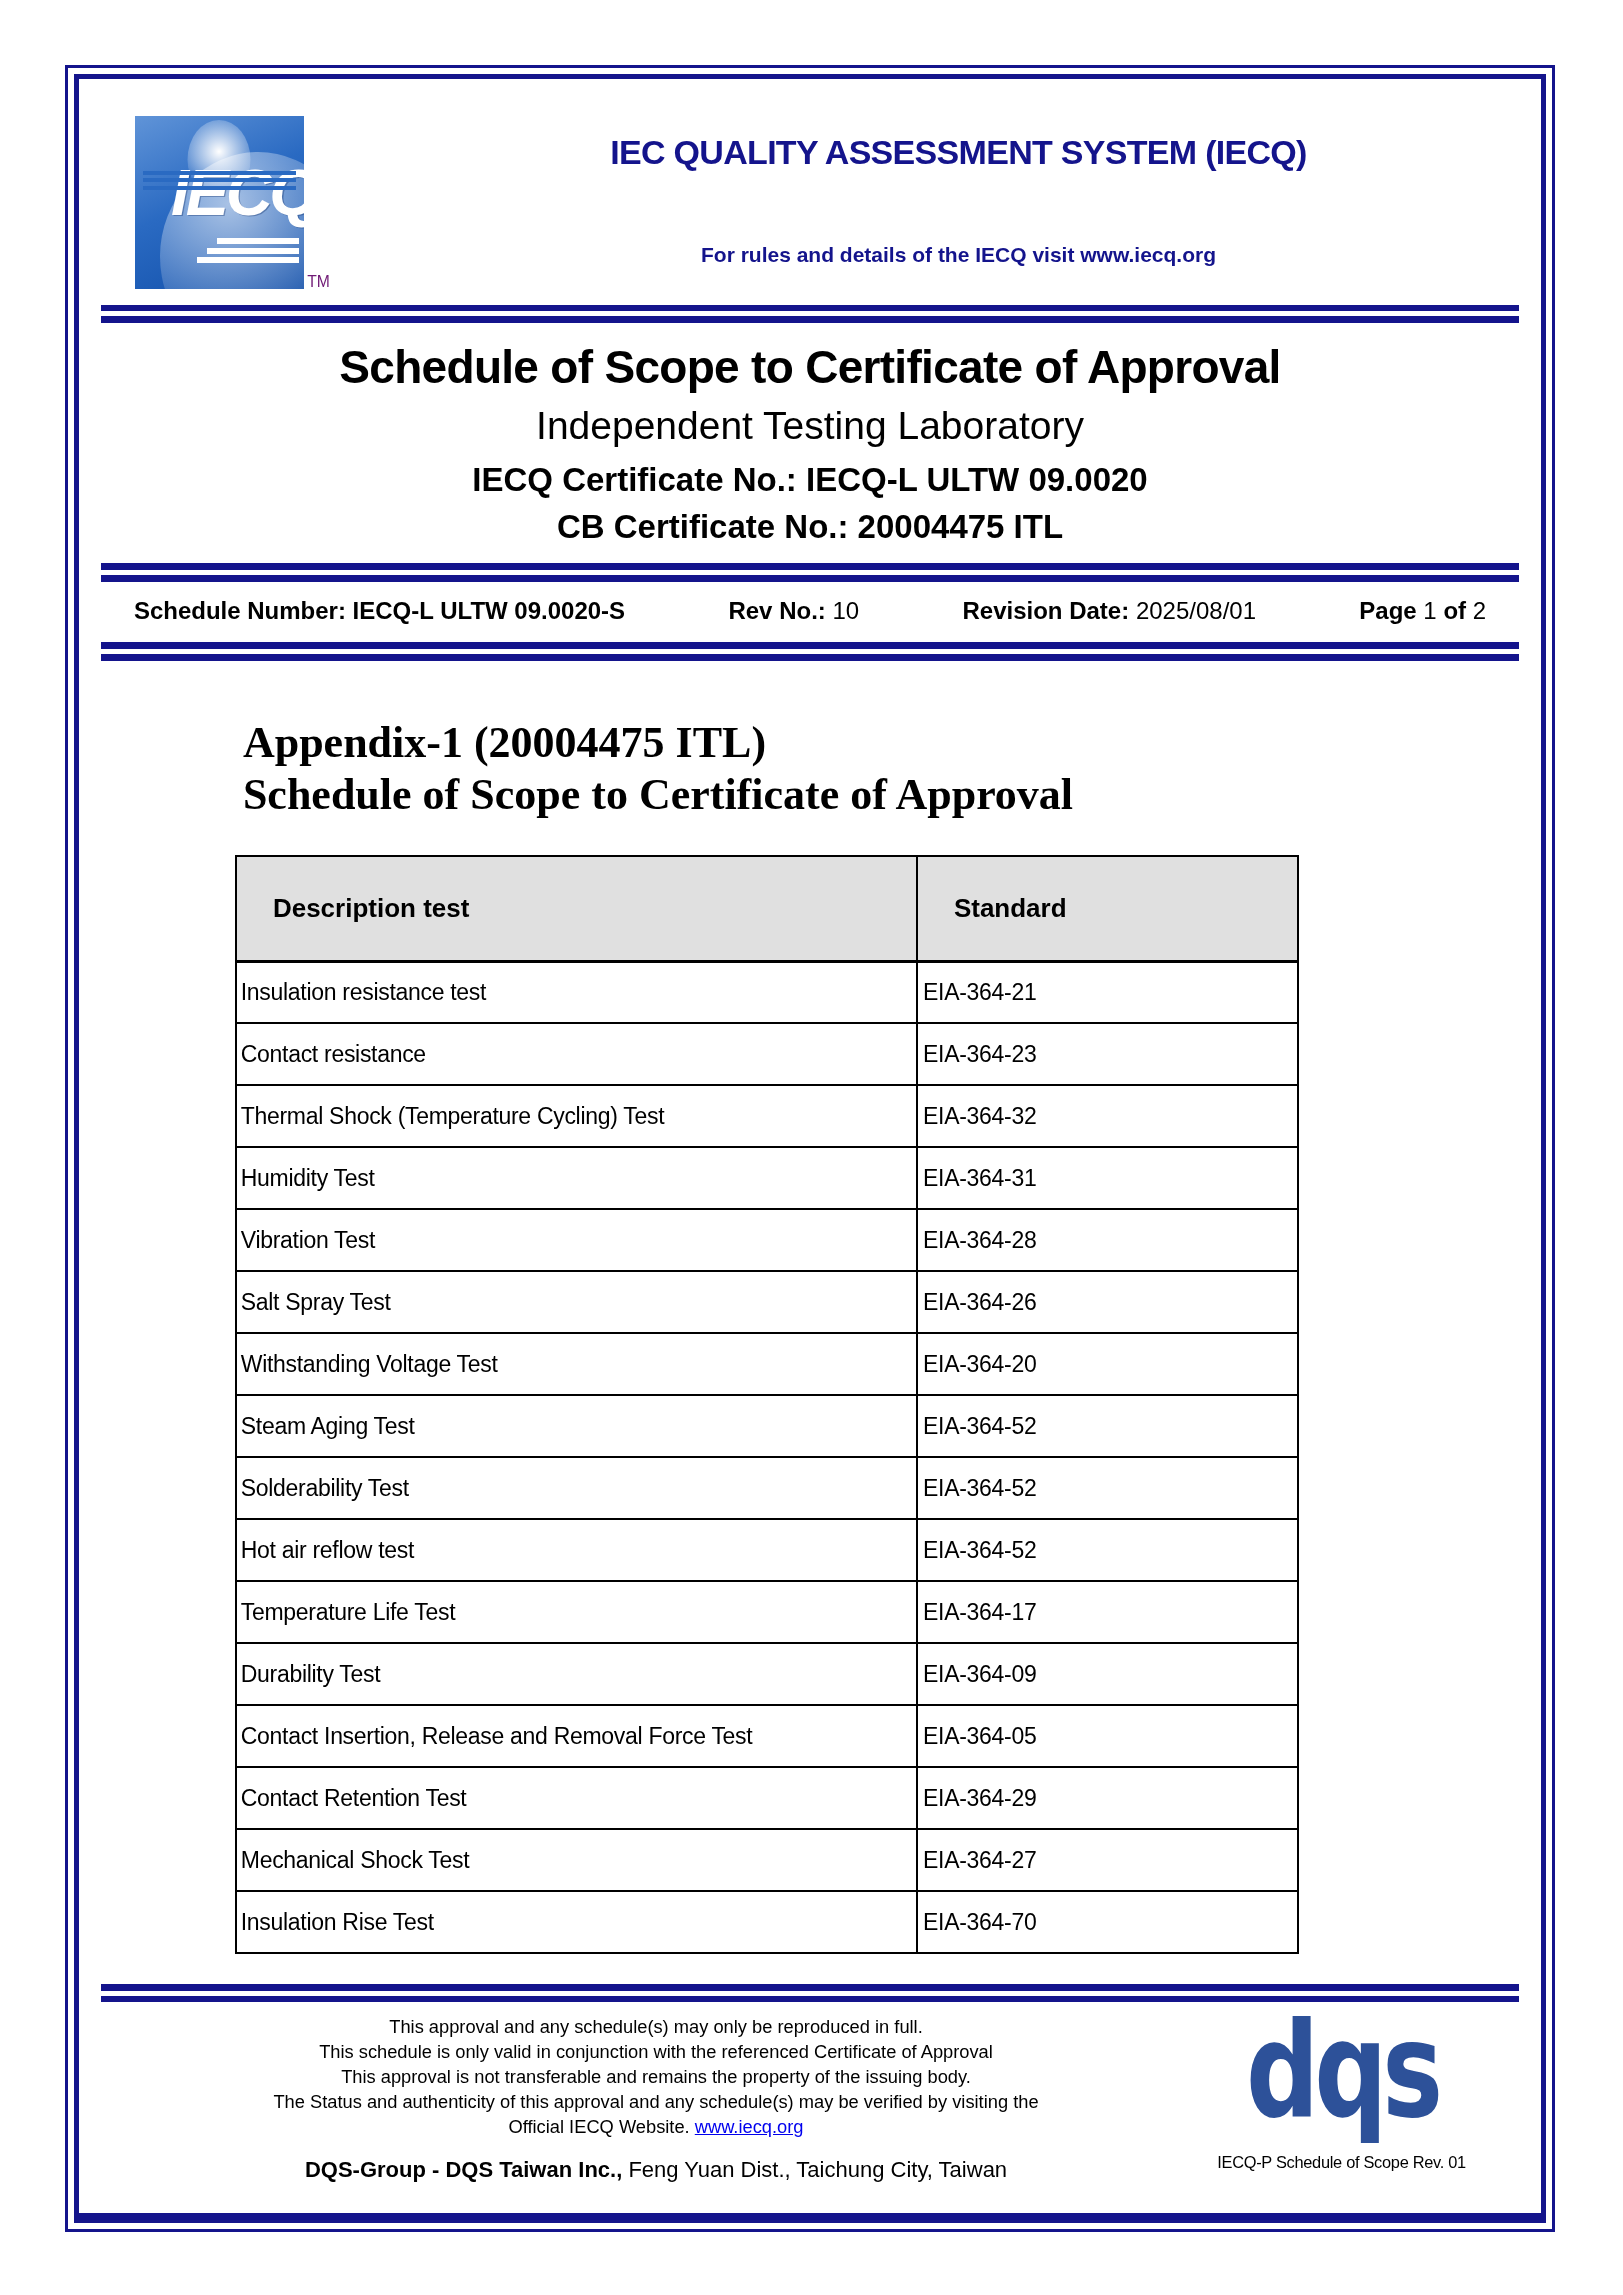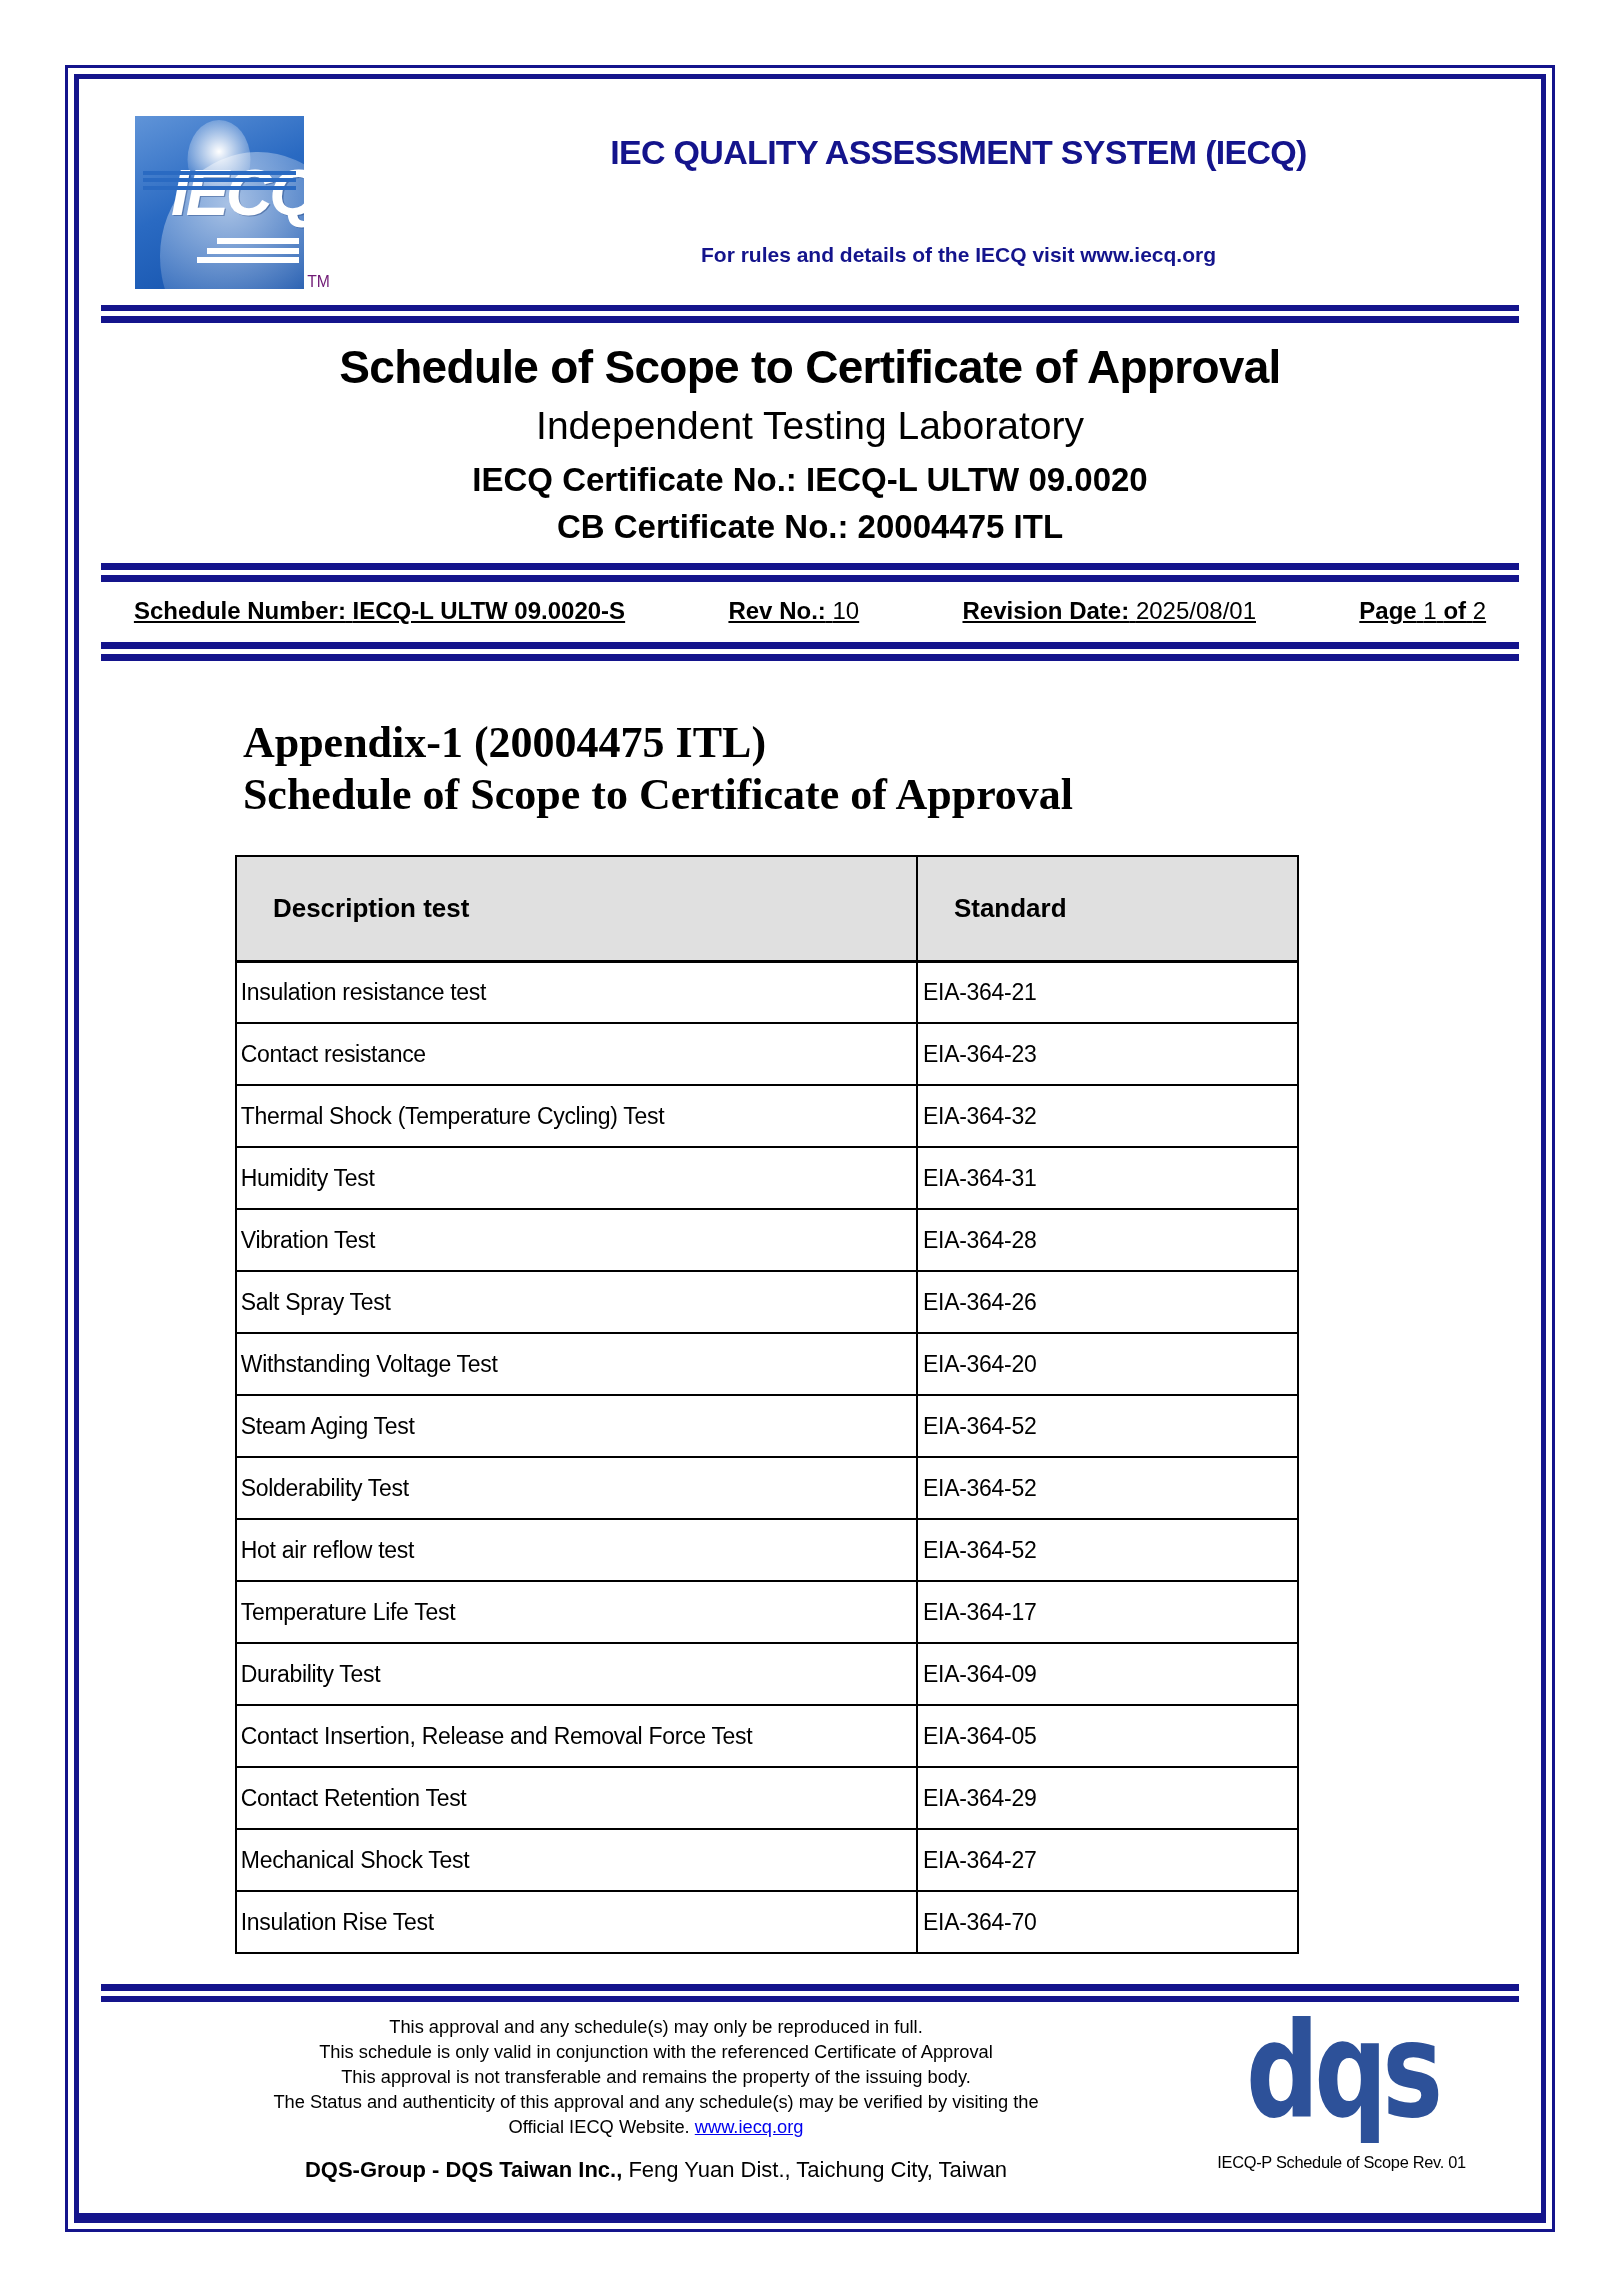--- a/index.html
+++ b/index.html
@@ -63,21 +63,21 @@
   .dbl-rule .bar-line + .bar-line{margin-top:5.2px;}
   
   .title-block{text-align:center;padding:17px 0 17px 0;}
   .tb-line1{font-size:46px;font-weight:bold;letter-spacing:-0.7px;}
   .tb-line2{font-size:39px;font-weight:normal;margin-top:10.5px;}
   .tb-line3{font-size:33px;font-weight:bold;margin-top:13px;}
   .tb-line4{font-size:33px;font-weight:bold;margin-top:9.2px;}
   
   .sched-row{
     display:flex;justify-content:space-between;align-items:center;
-    padding:15.7px 55px 17px 55px;font-size:24px;white-space:nowrap;text-decoration:underline;
+    padding:15.7px 55px 17px 55px;font-size:24px;white-space:nowrap;
   }
   .sched-row b{font-weight:bold;}
   
   .appendix{
     margin:56px 0 33px 164px;
     font-family:"Liberation Serif",serif;font-weight:bold;
     font-size:44px;line-height:1.2;
   }
   
   table.scope{

